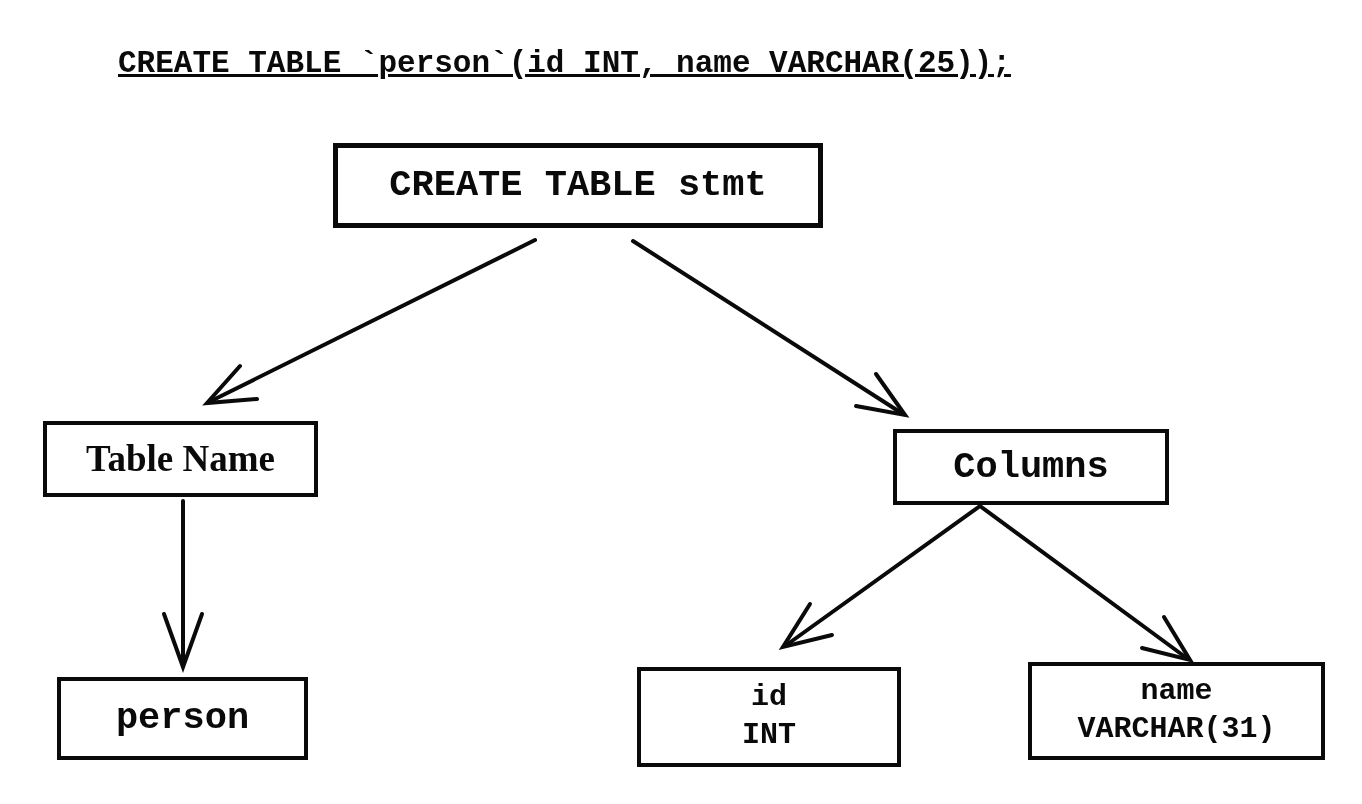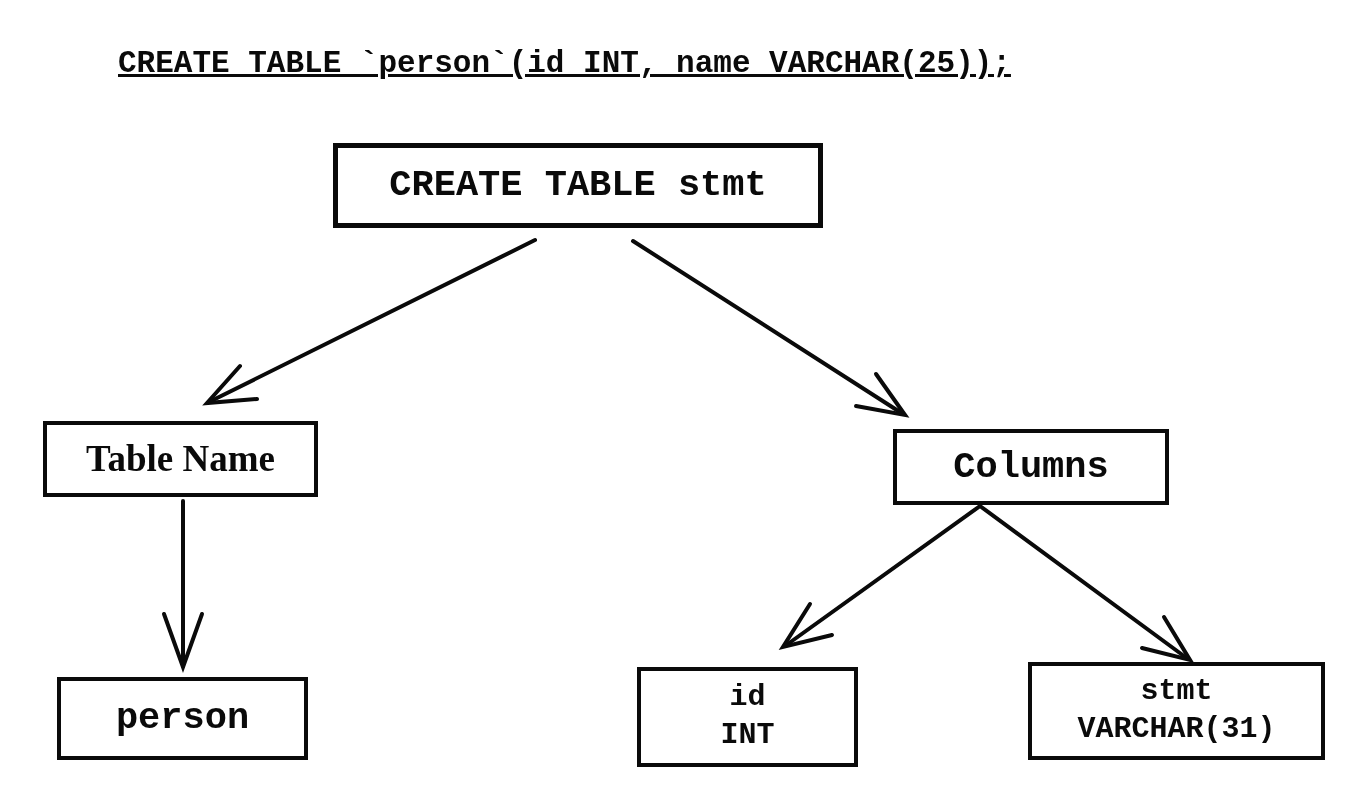--- a/index.html
+++ b/index.html
@@ -48,21 +48,21 @@
     font-size: 37px;
     font-weight: 700;
     line-height: 1.26;
     text-align: center;
     white-space: pre;
   }
   .node-root       { left: 333px;  top: 143px; width: 490px; height: 85px;  border-width: 5px; }
   .node-table-name { left: 43px;   top: 421px; width: 275px; height: 76px; font-family: Liberation Serif, serif; }
   .node-columns    { left: 852px;  top: 429px; width: 276px; height: 76px; margin-left: 41px; }
   .node-person     { left: 57px;   top: 677px; width: 251px; height: 83px; }
-  .node-id         { left: 637px;  top: 667px; width: 221px; height: 100px; font-size: 30px; }
+  .node-id         { left: 637px;  top: 667px; width: 264px; height: 100px; font-size: 30px; }
   .node-name       { left: 1028px; top: 662px; width: 297px; height: 98px;  font-size: 30px; }
 </style>
 </head>
 <body>
 
 <div class="canvas">
 
   <div class="sql-header">CREATE TABLE `person`(id INT, name VARCHAR(25));</div>
 
   <svg class="edges" viewBox="0 0 1362 804" aria-hidden="true">
@@ -108,17 +108,17 @@
   <div class="node node-person">
     <span>person</span>
   </div>
 
   <div class="node node-id">
     <span>id</span>
     <span>INT</span>
   </div>
 
   <div class="node node-name">
-    <span>stmt</span>
+    <span>name</span>
     <span>VARCHAR(31)</span>
   </div>
 
 </div>
 
 </body></html>

